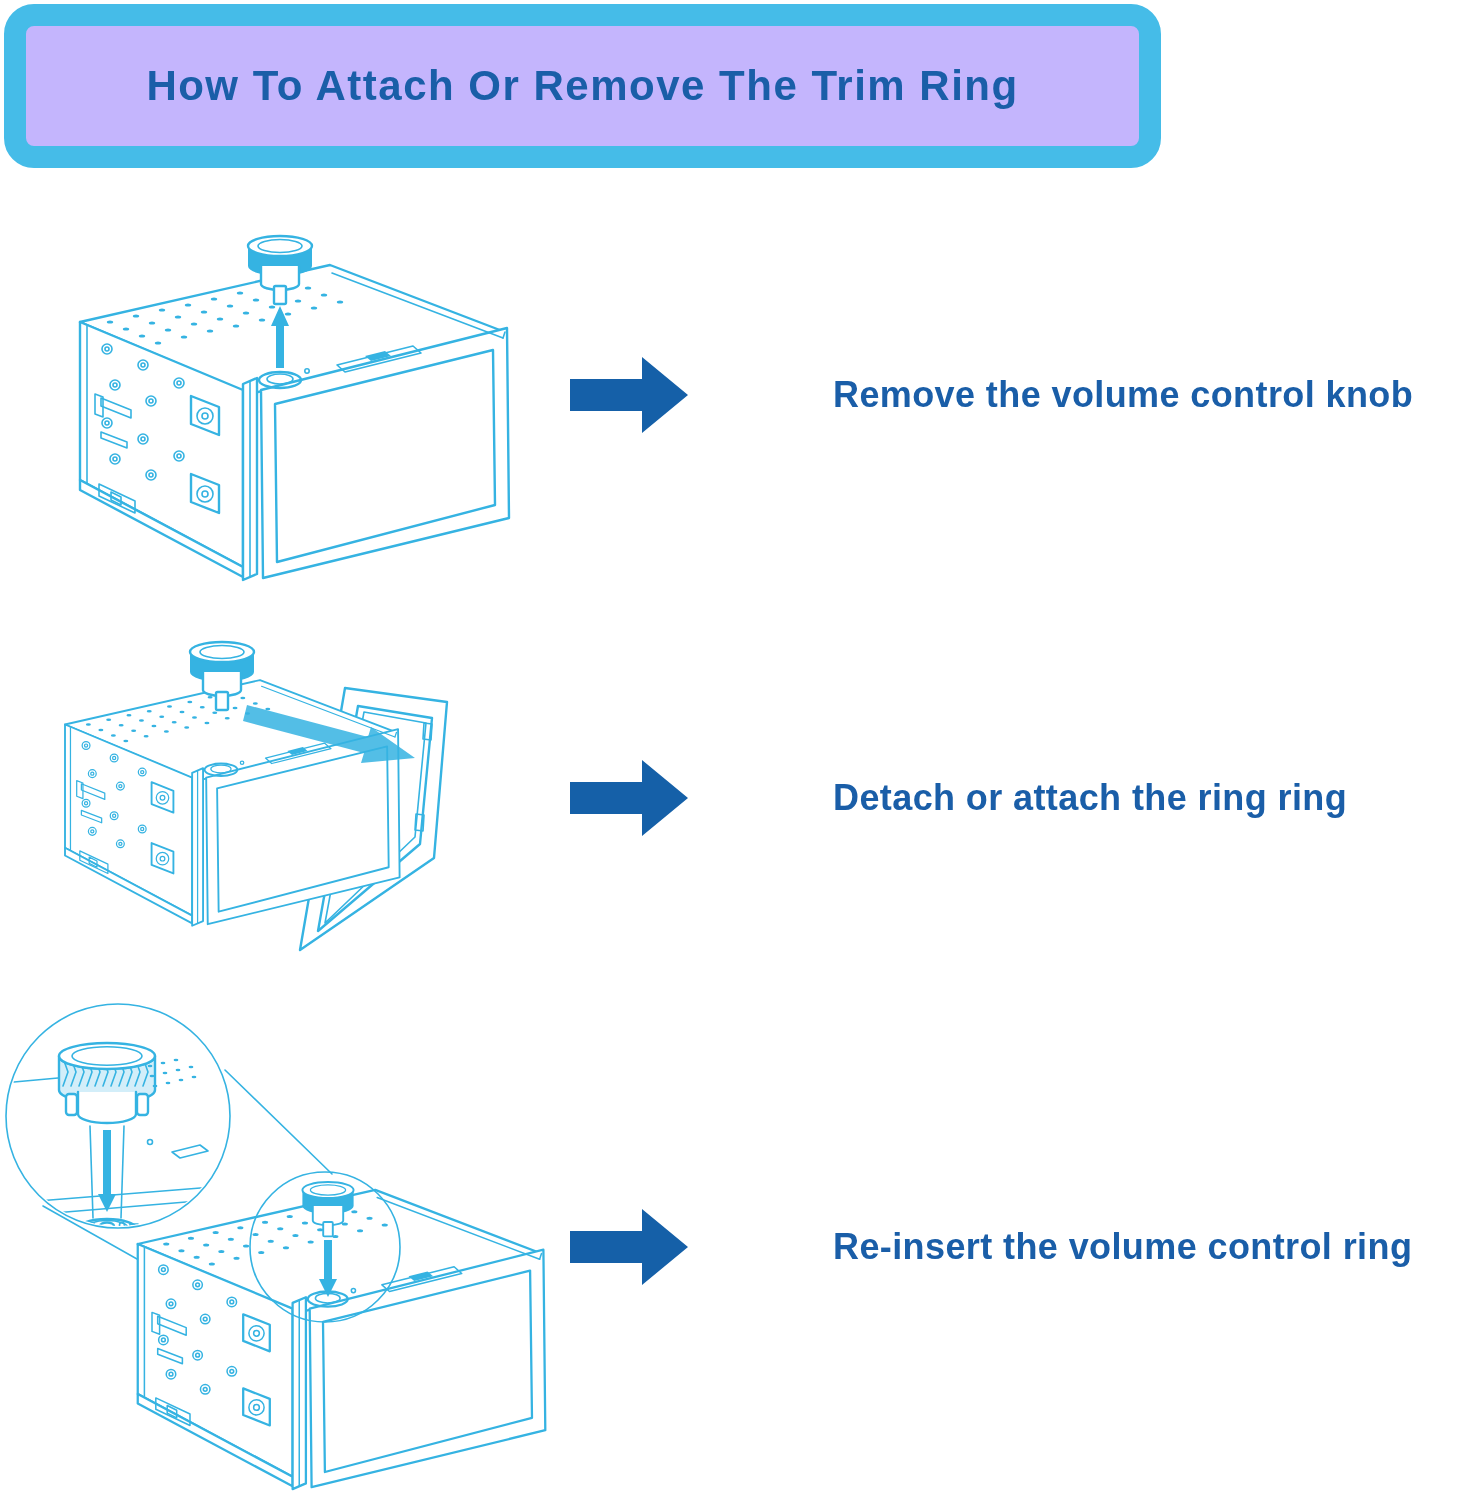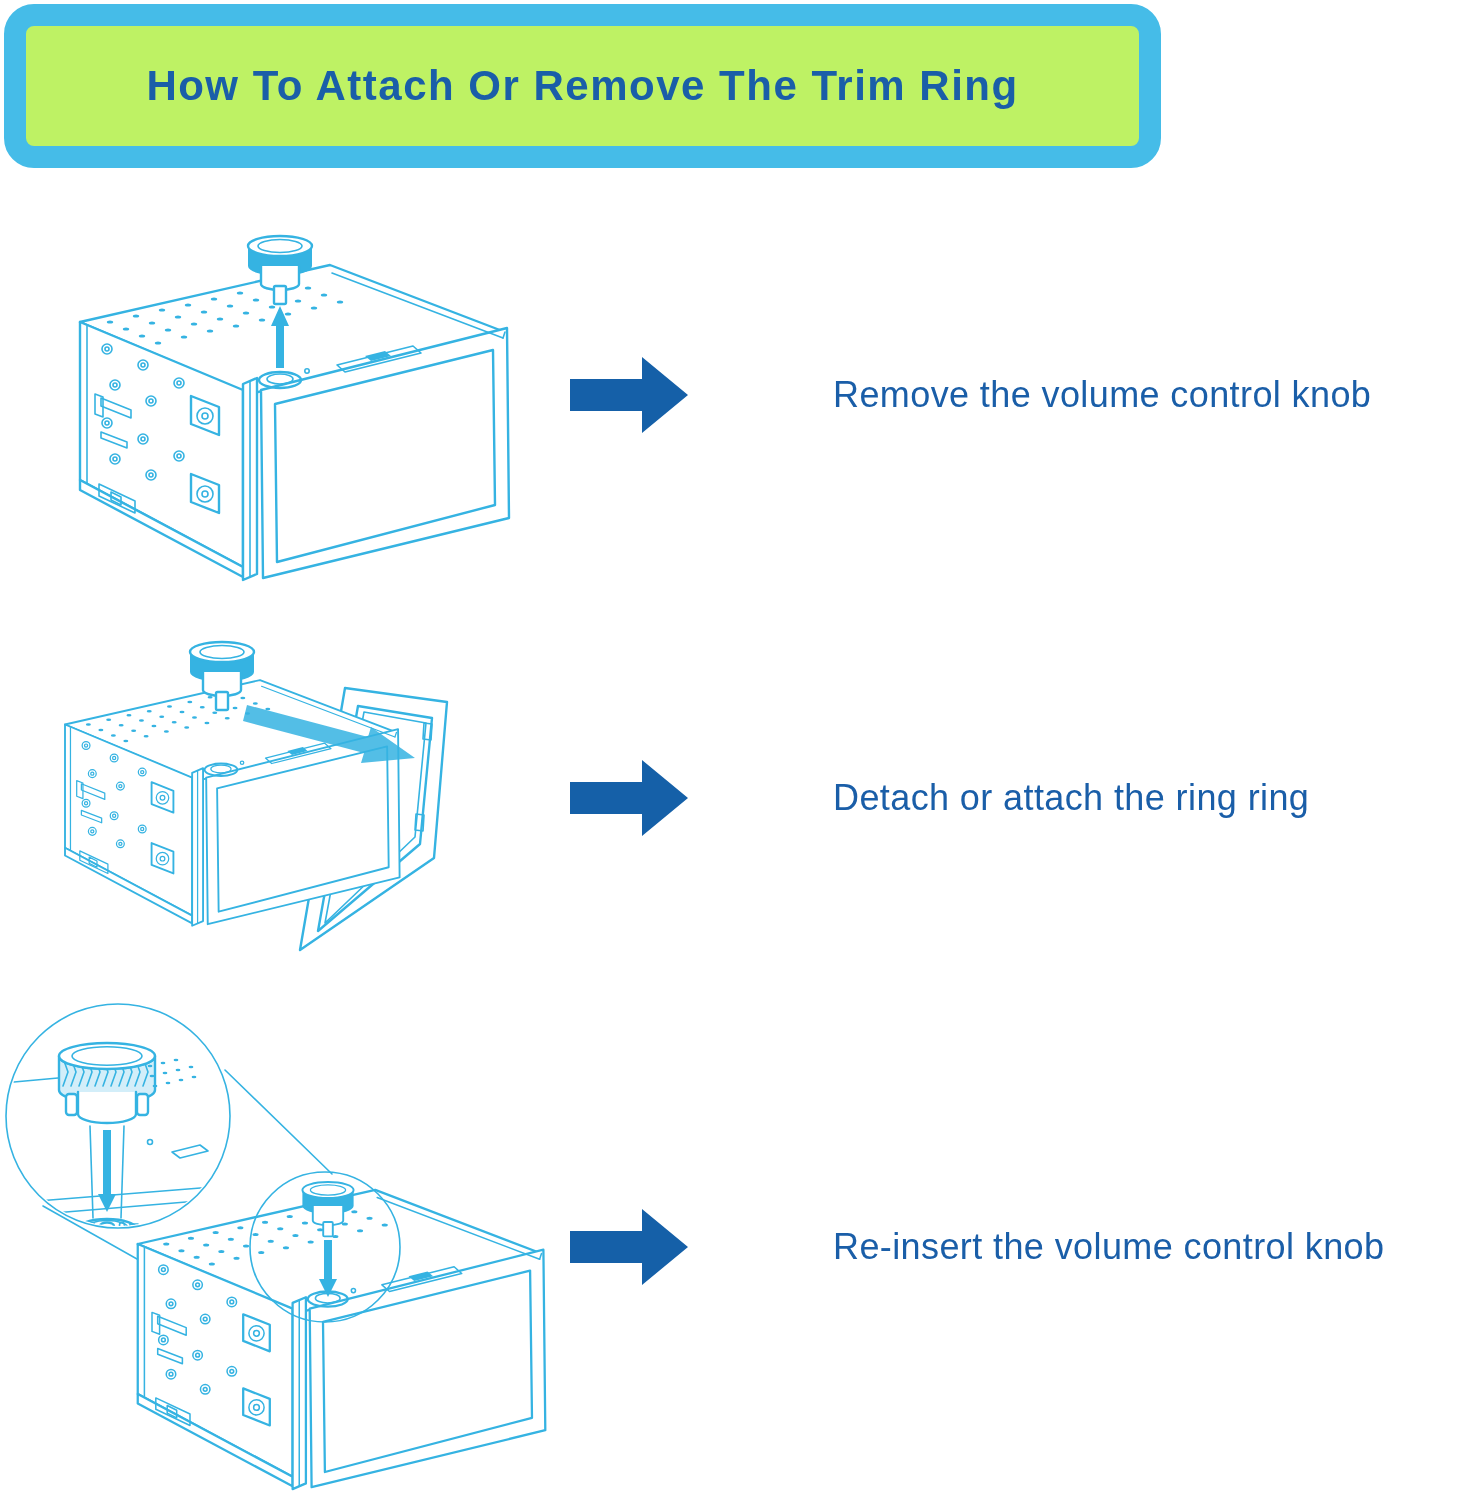--- a/index.html
+++ b/index.html
@@ -10,31 +10,31 @@
     --background:#FFFFFF;
   }
   html,body{margin:0;padding:0;background:#fff;}
   .canvas{
     position:relative;width:1477px;height:1500px;background:var(--background);
     font-family:"Liberation Sans",sans-serif;overflow:hidden;
   }
   .title-box{
     position:absolute;left:4px;top:4px;width:1157px;height:164px;
     box-sizing:border-box;border:22px solid var(--frame-blue);border-radius:30px;
-    background:#bef264;display:flex;align-items:center;justify-content:center;
+    background:#c4b5fd;display:flex;align-items:center;justify-content:center;
   }
   .title-text{
     color:var(--text-blue);font-size:42px;font-weight:bold;letter-spacing:1.5px;
     white-space:nowrap;
   }
   .illus{position:absolute;}
   .step-arrow{position:absolute;width:120px;height:80px;}
   .step-arrow polygon{fill:var(--arrow-blue);}
   .step-label{
-    position:absolute;color:var(--text-blue);font-size:36px;font-weight:normal;
+    position:absolute;color:var(--text-blue);font-size:36px;font-weight:bold;
     letter-spacing:0.4px;white-space:nowrap;
   }
   
   .ln{fill:none;stroke:var(--line-blue);stroke-width:2.4;stroke-linejoin:round;stroke-linecap:round;}
   .lnf{fill:#fff;stroke:var(--line-blue);stroke-width:2.4;stroke-linejoin:round;stroke-linecap:round;}
   .fl{fill:var(--line-blue);stroke:none;}
   .flh{fill:var(--line-blue);fill-opacity:0.85;stroke:none;}
   .bandfill{fill:var(--line-blue);fill-opacity:0.22;stroke:var(--line-blue);stroke-width:2.4;stroke-linejoin:round;}
   .thin{stroke-width:1.6;}
 </style>
@@ -240,15 +240,15 @@
   </svg>
   <svg class="step-arrow" style="left:570px;top:758px" viewBox="0 0 120 80">
     <polygon points="0,24 72,24 72,2 118,40 72,78 72,56 0,56"></polygon>
   </svg>
   <svg class="step-arrow" style="left:570px;top:1207px" viewBox="0 0 120 80">
     <polygon points="0,24 72,24 72,2 118,40 72,78 72,56 0,56"></polygon>
   </svg>
 
   <div class="step-label" style="left:833px;top:374px">Remove the volume control knob</div>
   <div class="step-label" style="left:833px;top:777px">Detach or attach the ring ring</div>
-  <div class="step-label" style="left:833px;top:1226px">Re-insert the volume control knob</div>
+  <div class="step-label" style="left:833px;top:1226px">Re-insert the volume control ring</div>
 
 </div>
 
 </body></html>

